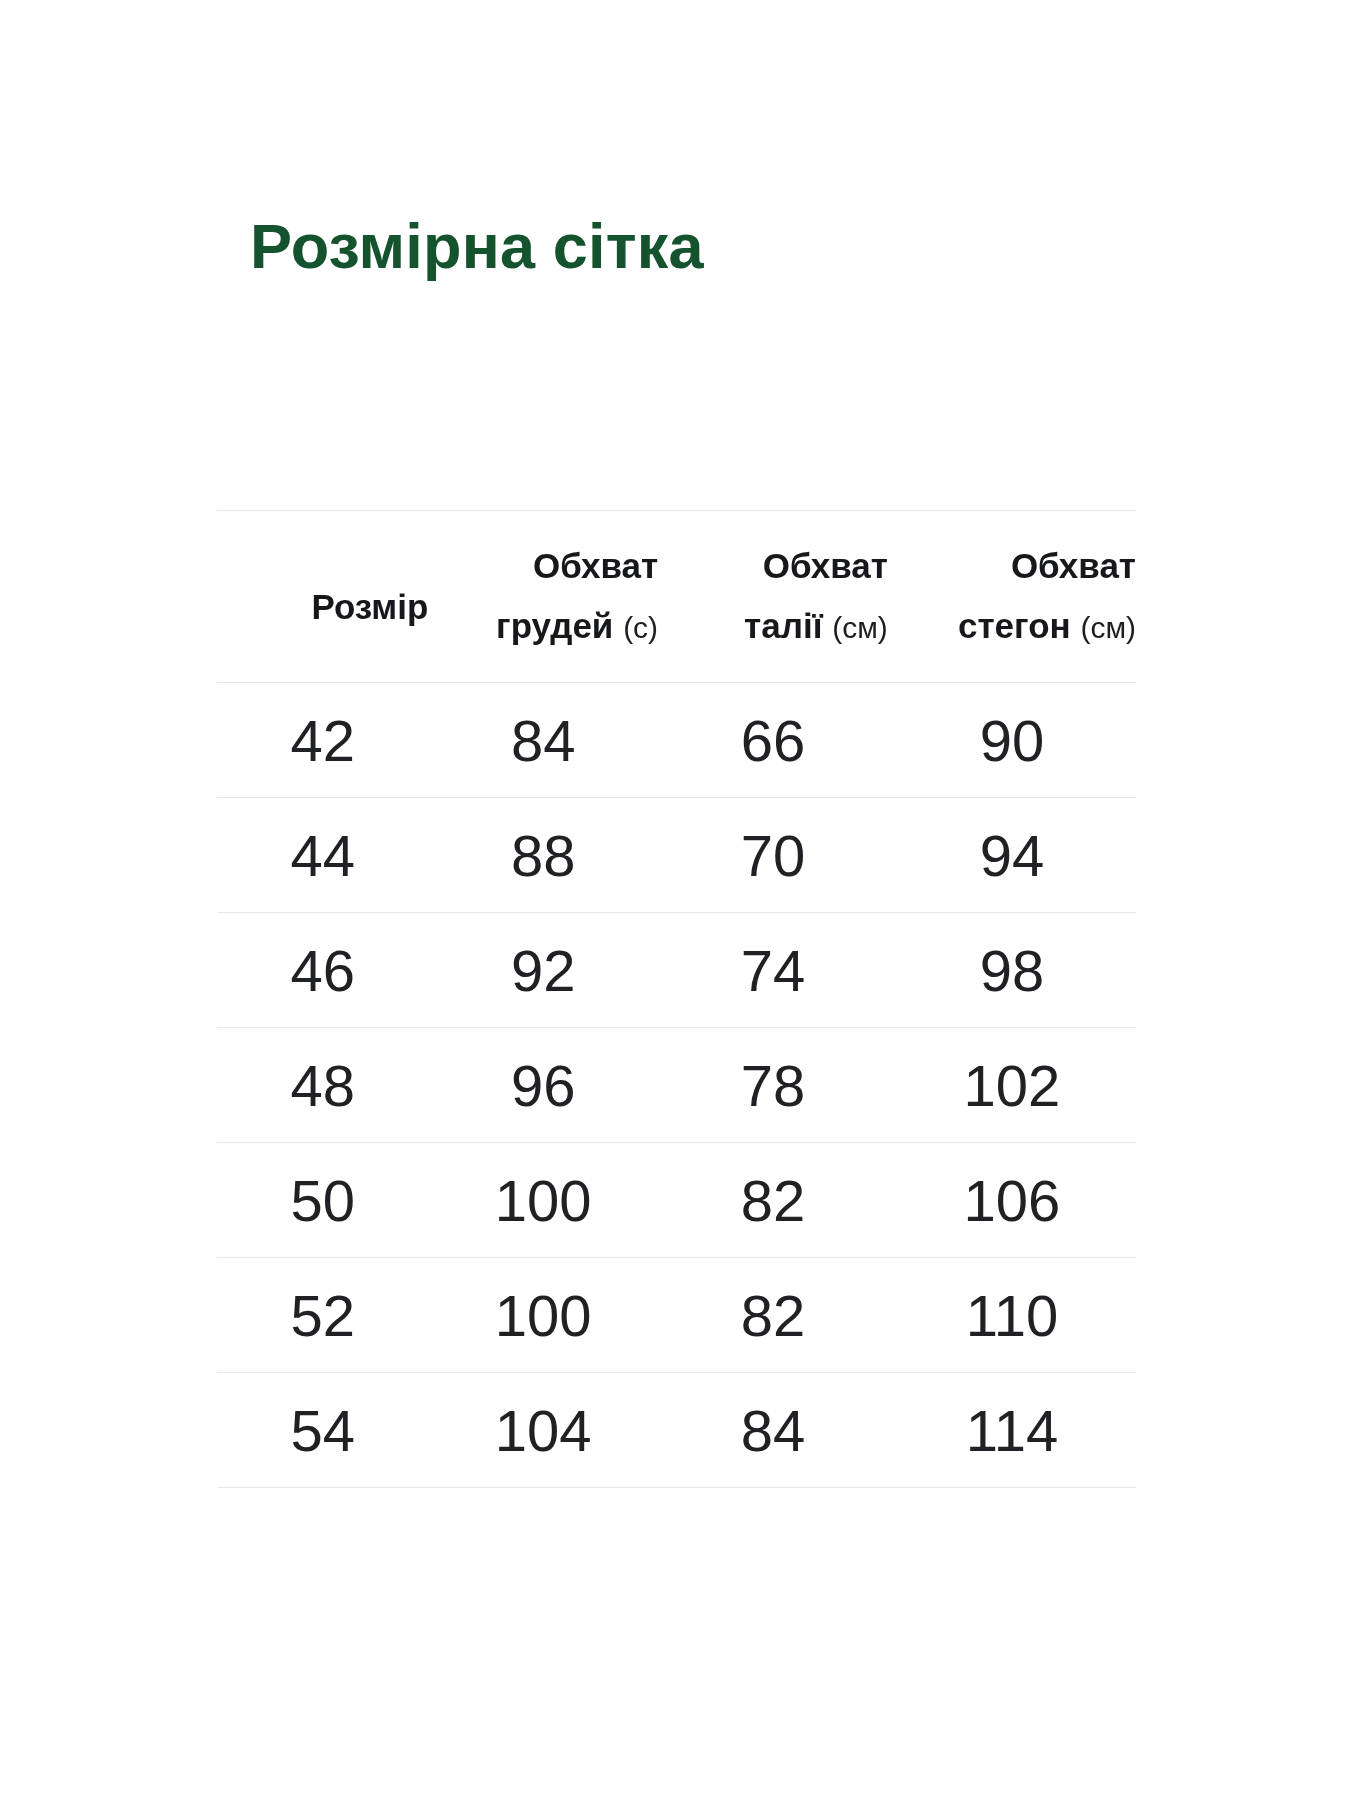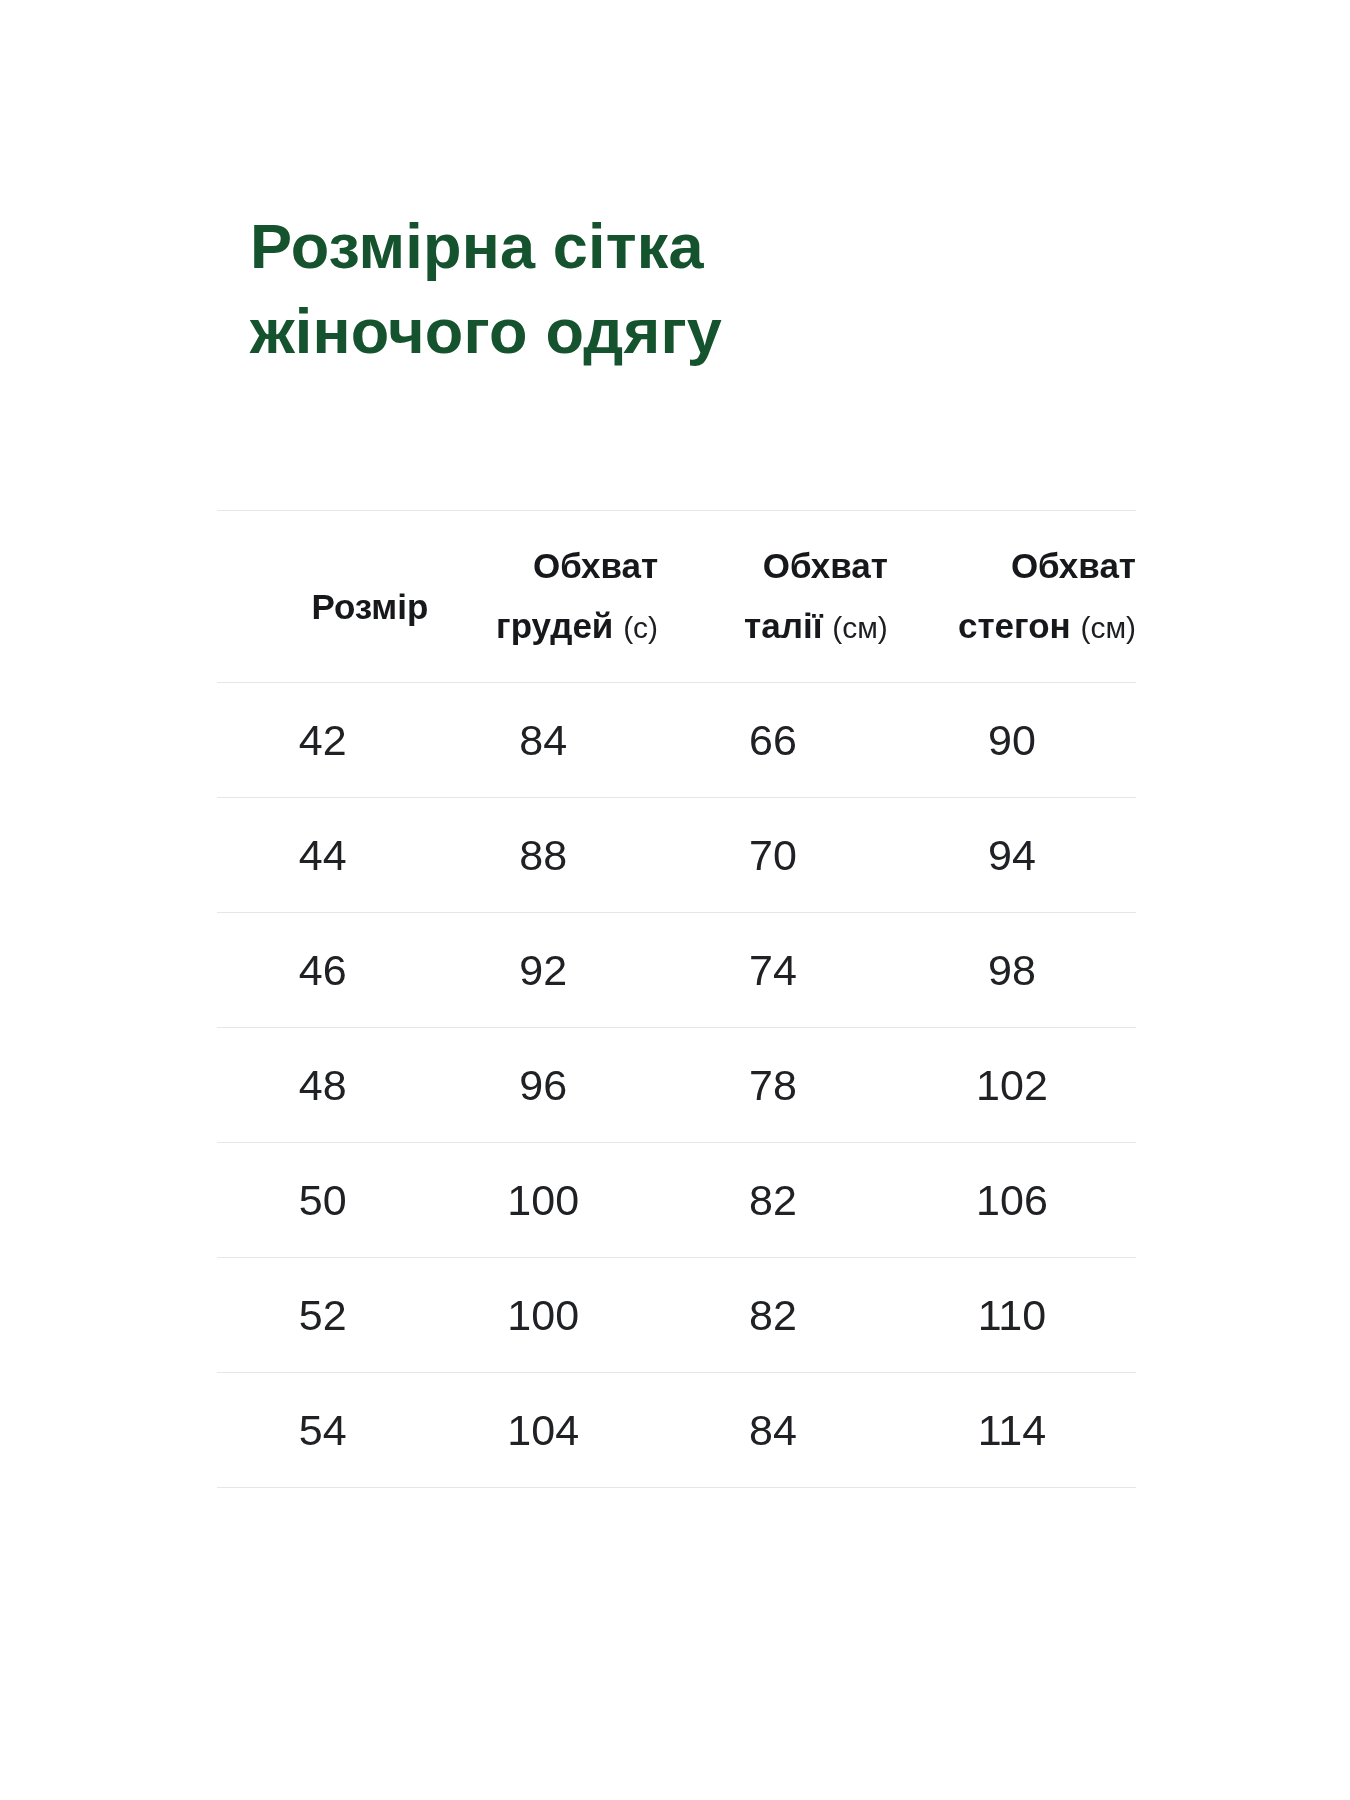--- a/index.html
+++ b/index.html
@@ -47,33 +47,32 @@
   }
   thead th.single { padding-top: 20px; }
   .h-line { line-height: 60px; white-space: nowrap; }
   .h-unit { font-weight: 400; font-size: 30px; color: #1d1e21; }
   tbody td {
     height: 115px;
     border-bottom: 1px solid #e6e6e8;
     vertical-align: middle;
     text-align: center;
     font-weight: 400;
-    font-size: 43px;
+    font-size: 58px;
     color: #202124;
     padding: 0;
   }
 </style>
 </head>
 <body>
 
 <div class="page">
 
   <div class="title">
     <div>Розмірна сітка</div>
-    <div>жіночого одягу</div>
   </div>
 
   <table class="size-table">
     <colgroup>
       <col class="c1">
         <col class="c2">
         <col class="c3">
         <col class="c4">
     </colgroup>
     <thead>

